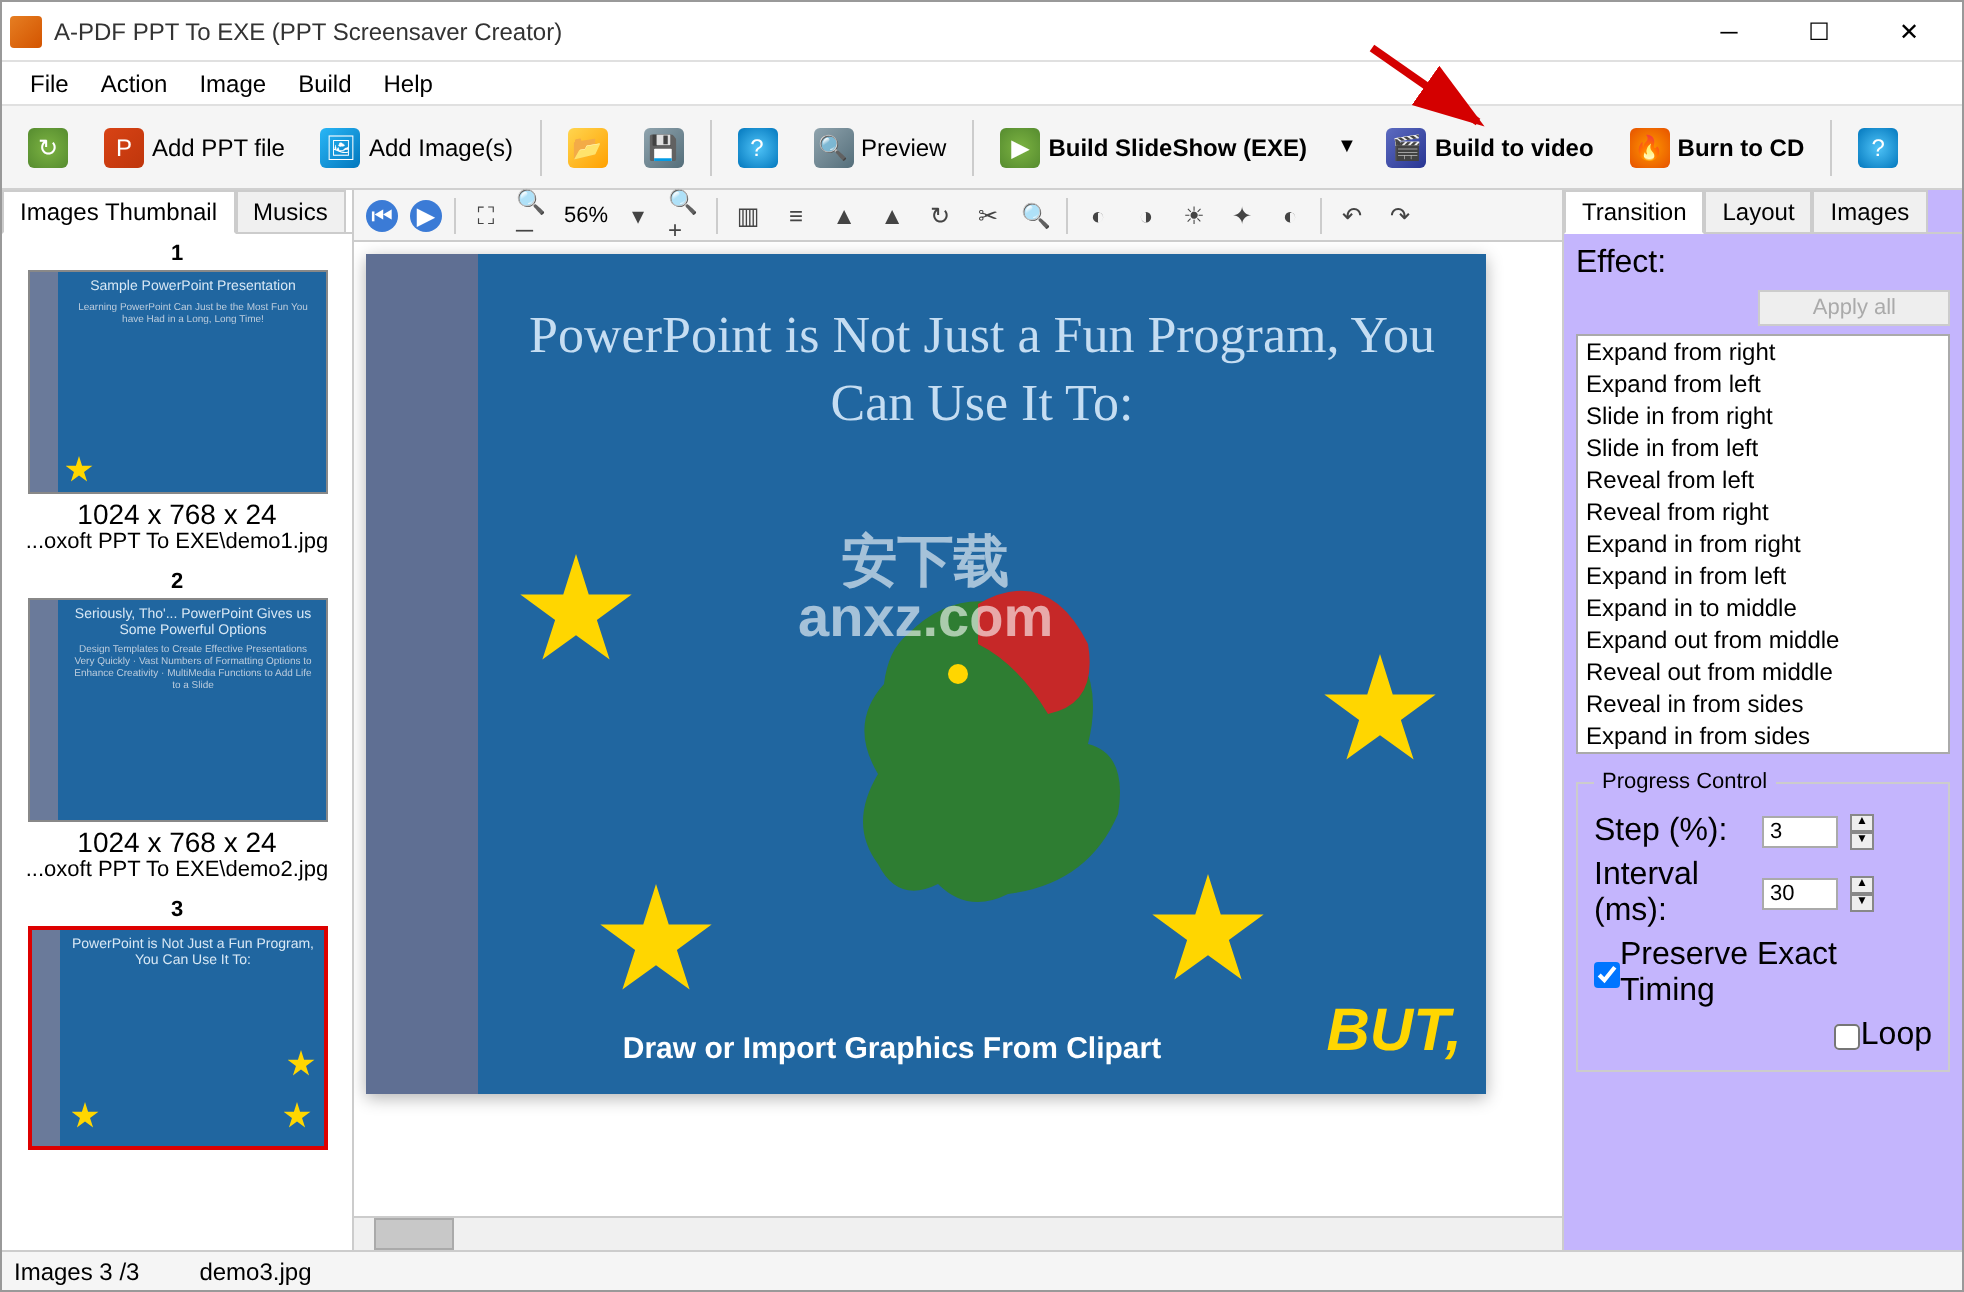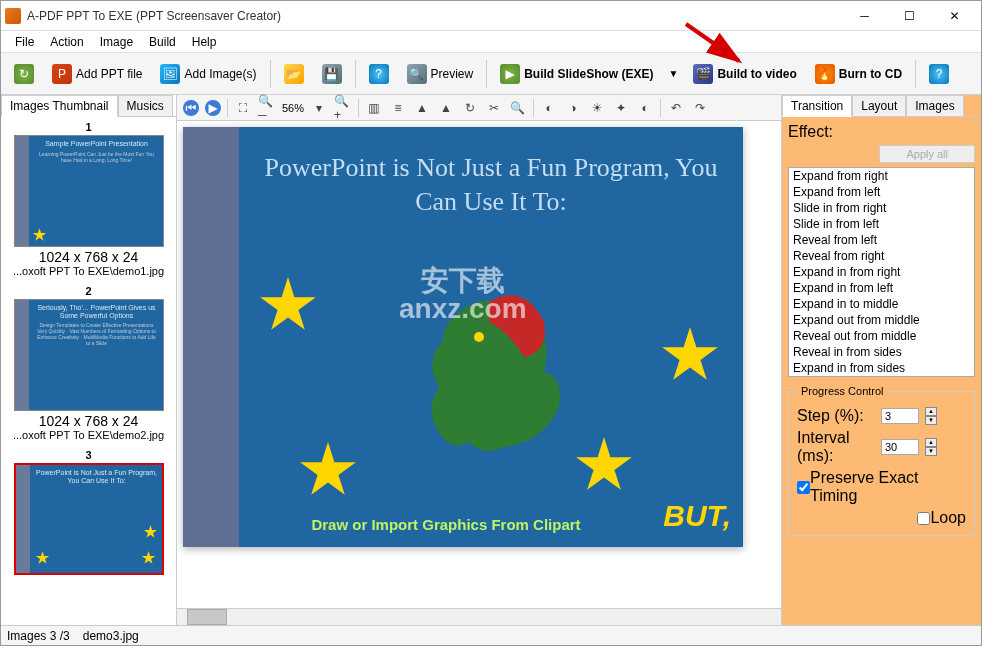--- a/index.html
+++ b/index.html
@@ -54,51 +54,51 @@
 
 
 .center { flex: 1; display: flex; flex-direction: column; background: #fff; }
 .preview-toolbar { height: 26px; border-bottom: 1px solid #ccc; display: flex; align-items: center; gap: 6px; padding: 0 6px; background: #f5f5f5; font-size: 11px; }
 .ptbtn { width: 18px; height: 18px; display: inline-flex; align-items: center; justify-content: center; cursor: pointer; border-radius: 2px; color: #444; }
 .psep { width: 1px; height: 18px; background: #ccc; }
 .zoom-val { font-size: 11px; }
 .preview-area { flex: 1; background: #fff; overflow: auto; padding: 6px; display: flex; }
 .slide-big { width: 560px; height: 420px; background: #2066a0; border-left: 56px solid #5f6f93; position: relative; box-shadow: 0 2px 8px rgba(0,0,0,0.3); color: #ffd600; }
 .slide-big .title-text { position: absolute; top: 24px; left: 16px; right: 16px; text-align: center; font-size: 26px; font-weight: 500; color: #c5ddf2; font-family: "Times New Roman", serif; line-height: 1.3; }
-.slide-big .subtitle { position: absolute; bottom: 14px; left: 0; right: 90px; text-align: center; font-size: 15px; font-weight: bold; color: #bef264; }
+.slide-big .subtitle { position: absolute; bottom: 14px; left: 0; right: 90px; text-align: center; font-size: 15px; font-weight: bold; color: #ffffff; }
 .slide-big .but { position: absolute; bottom: 14px; right: 12px; font-size: 30px; font-weight: bold; font-style: italic; color: #ffd600; }
 .star { position: absolute; width: 58px; height: 58px; background: #ffd600; clip-path: polygon(50% 0%, 61% 35%, 98% 35%, 68% 57%, 79% 91%, 50% 70%, 21% 91%, 32% 57%, 2% 35%, 39% 35%); }
 .dragon { position: absolute; left: 155px; top: 150px; width: 200px; height: 200px; }
 .dragon svg { width: 100%; height: 100%; }
 .watermark { position: absolute; left: 160px; top: 140px; color: rgba(255,255,255,0.6); font-size: 28px; font-weight: bold; text-align: center; line-height: 1; pointer-events: none; }
 .hscroll { height: 17px; background: #f0f0f0; border-top: 1px solid #ccc; display: flex; }
 .hscroll .thumb-sc { width: 40px; background: #c8c8c8; border: 1px solid #aaa; margin-left: 10px; }
 
 
-.right { width: 200px; border-left: 1px solid #ccc; background: #fdba74; display: flex; flex-direction: column; }
+.right { width: 200px; border-left: 1px solid #ccc; background: #c4b5fd; display: flex; flex-direction: column; }
 .right-tabs { display: flex; font-size: 11px; border-bottom: 1px solid #ccc; }
 .right-tabs .rtab { padding: 3px 8px; cursor: pointer; border: 1px solid #ccc; margin-bottom: -1px; background: #f0f0f0; }
 .right-tabs .rtab.active { background: #fff; border-bottom-color: #fff; }
 .right-body { padding: 6px; font-size: 11px; flex: 1; overflow: hidden; display: flex; flex-direction: column; }
 .right-body label { font-size: 16px; }
 .apply-row { display: flex; justify-content: flex-end; margin: 4px 0; }
 .apply-btn { padding: 2px 26px; border: 1px solid #ccc; background: #eee; color: #aaa; font-size: 11px; }
 .effect-list { border: 1px solid #aaa; background: #fff; height: 210px; overflow-y: scroll; font-size: 11px; }
 .effect-list .opt { padding: 1px 4px; cursor: pointer; white-space: nowrap; }
 .fieldset { border: 1px solid #ccc; margin-top: 8px; padding: 6px 8px 8px; }
 .fieldset legend { font-size: 11px; padding: 0 4px; }
 .frow { display: flex; align-items: center; margin: 4px 0; gap: 6px; }
 .frow label { width: 78px; }
 .frow input[type=text] { width: 38px; border: 1px solid #aaa; padding: 1px 3px; font-size: 11px; }
 .spinner { display: inline-flex; flex-direction: column; }
 .spinner span { width: 12px; height: 9px; border: 1px solid #888; font-size: 6px; text-align: center; line-height: 7px; cursor: pointer; background: #eee; }
 .checkrow { display: flex; align-items: center; gap: 0; margin-top: 4px; justify-content: flex-end; }
 
 
-.statusbar { height: 20px; border-top: 1px solid #ccc; display: flex; align-items: center; font-size: 11px; padding: 0 6px; gap: 13px; background: #f5f5f5; }
+.statusbar { height: 20px; border-top: 1px solid #ccc; display: flex; align-items: center; font-size: 11px; padding: 0 6px; gap: 30px; background: #f5f5f5; }
 
 
 .arrow { position: absolute; top: 18px; left: 680px; width: 80px; height: 50px; pointer-events: none; z-index: 100; }
 </style>
 </head>
 <body>
 
 <div class="titlebar">
   <div class="app-icon"></div>
   <div class="title">A-PDF PPT To EXE (PPT Screensaver Creator)</div>

